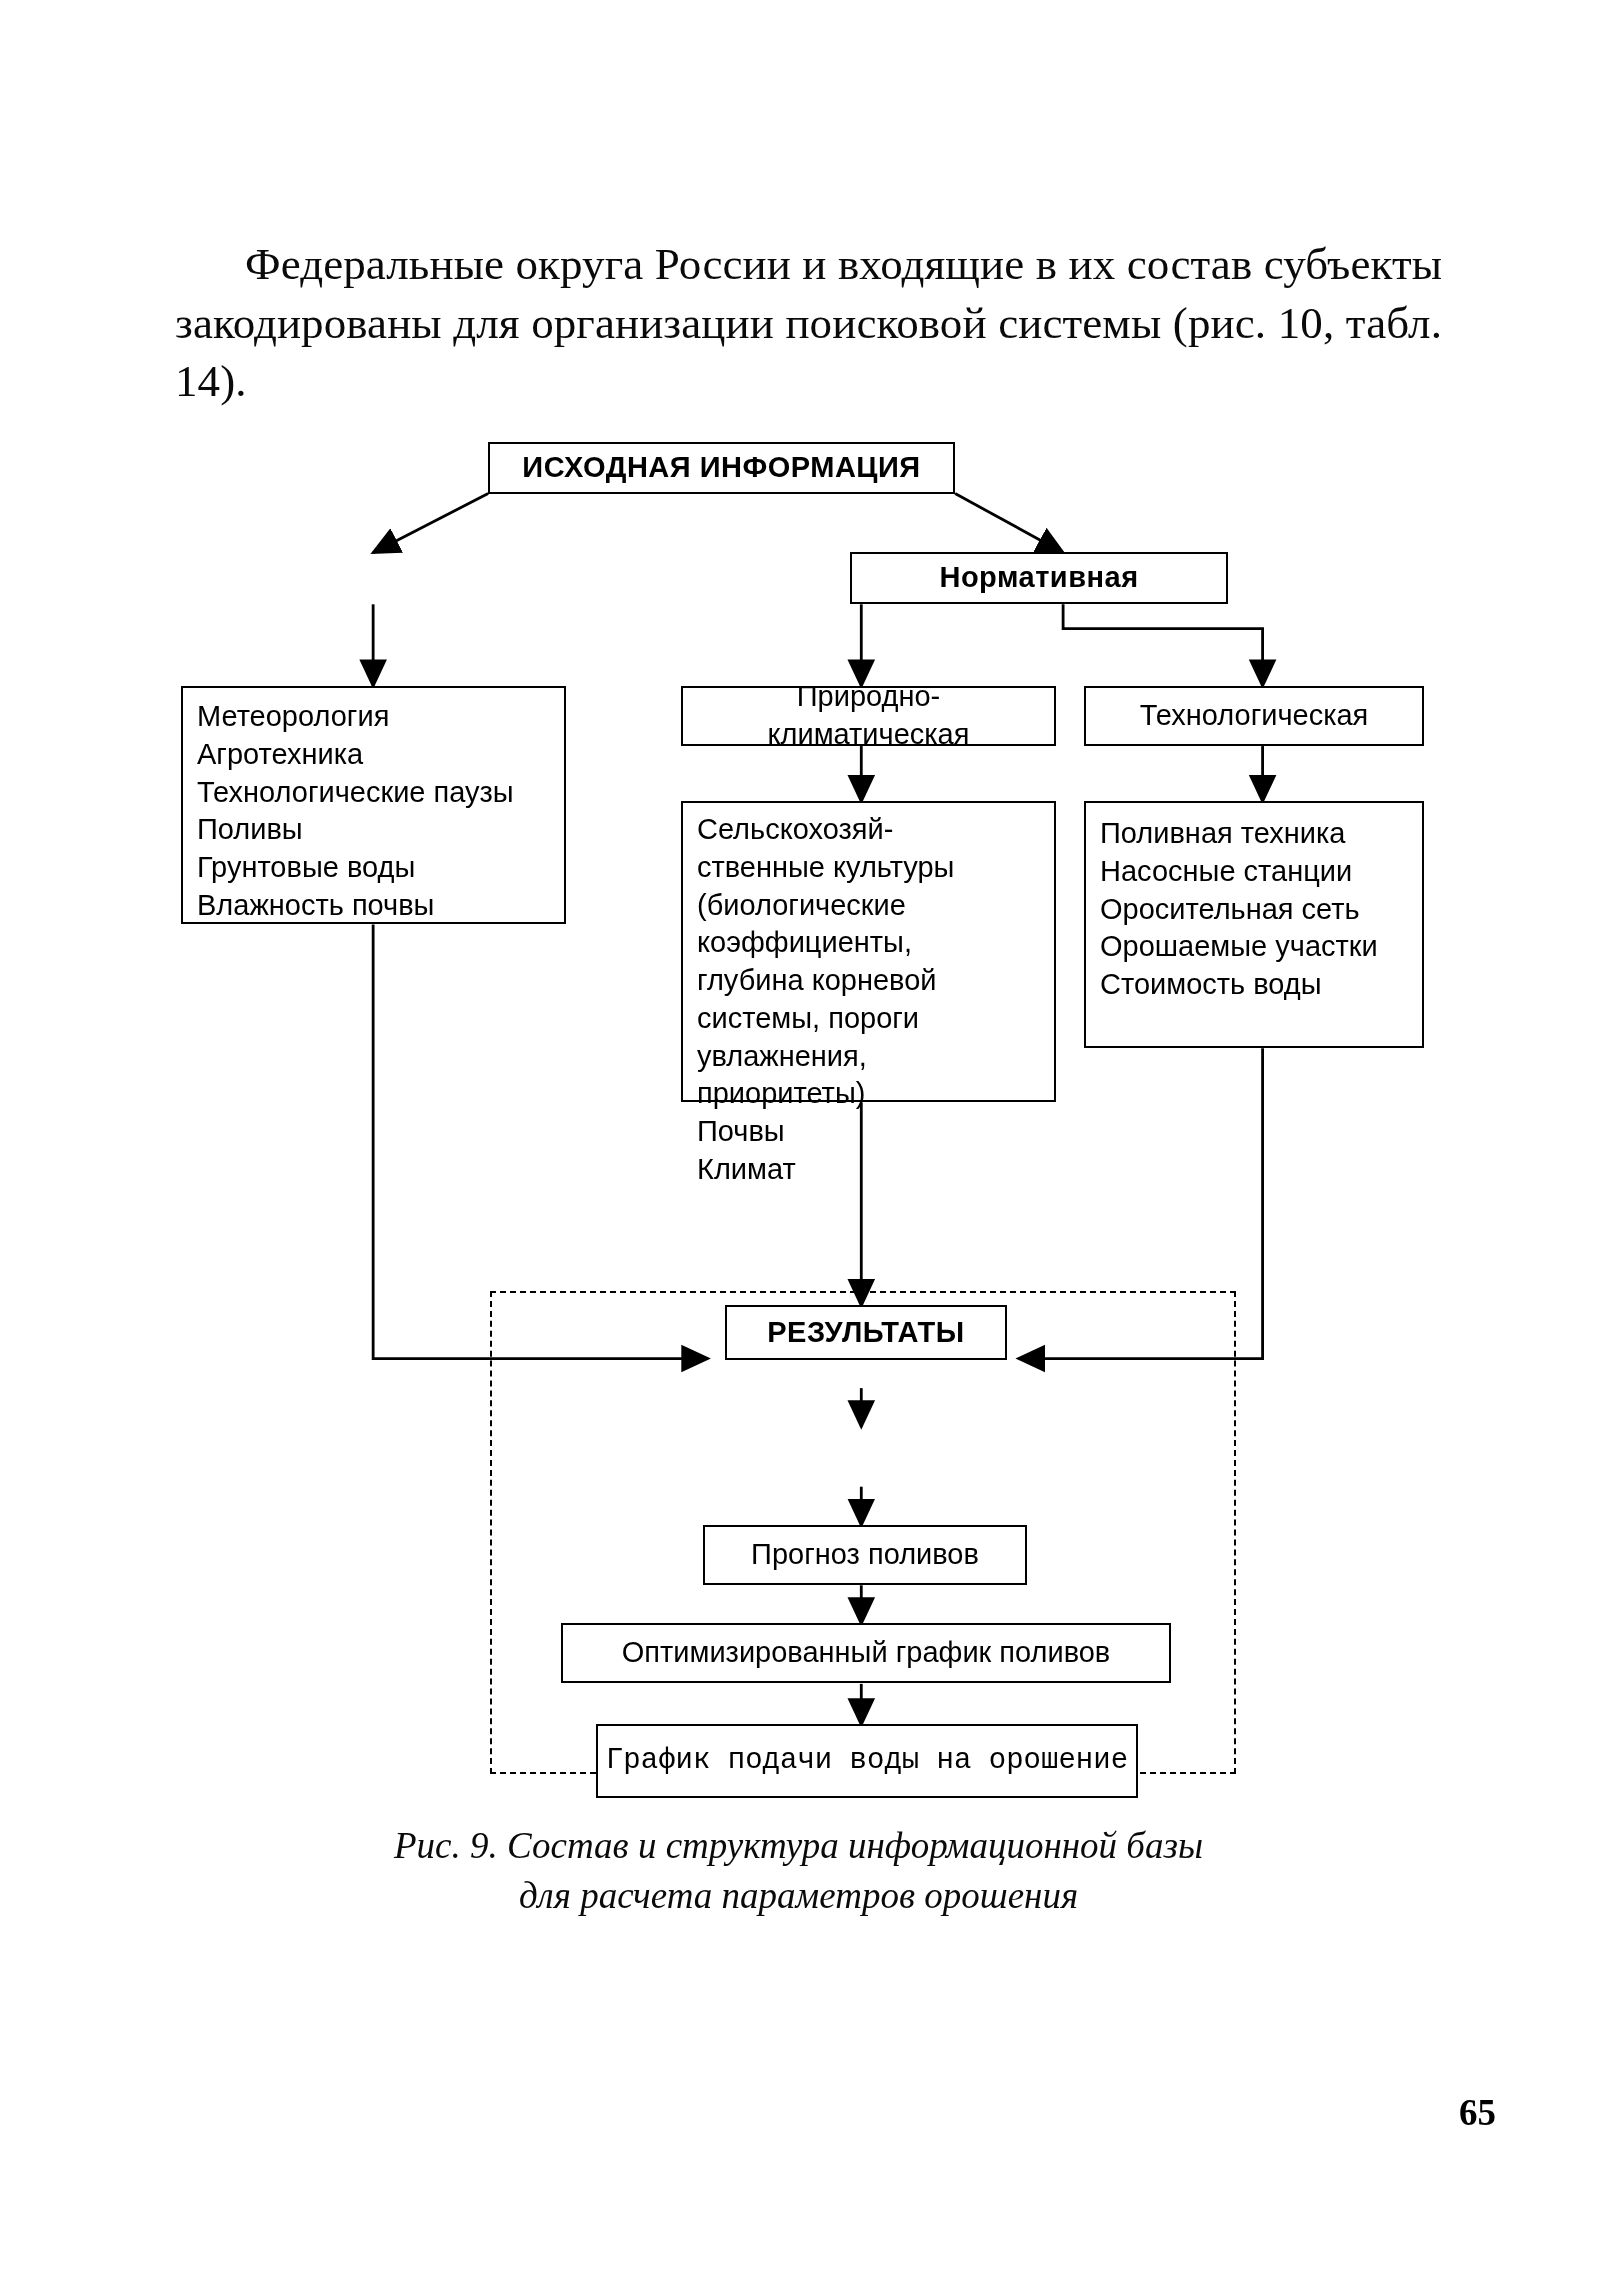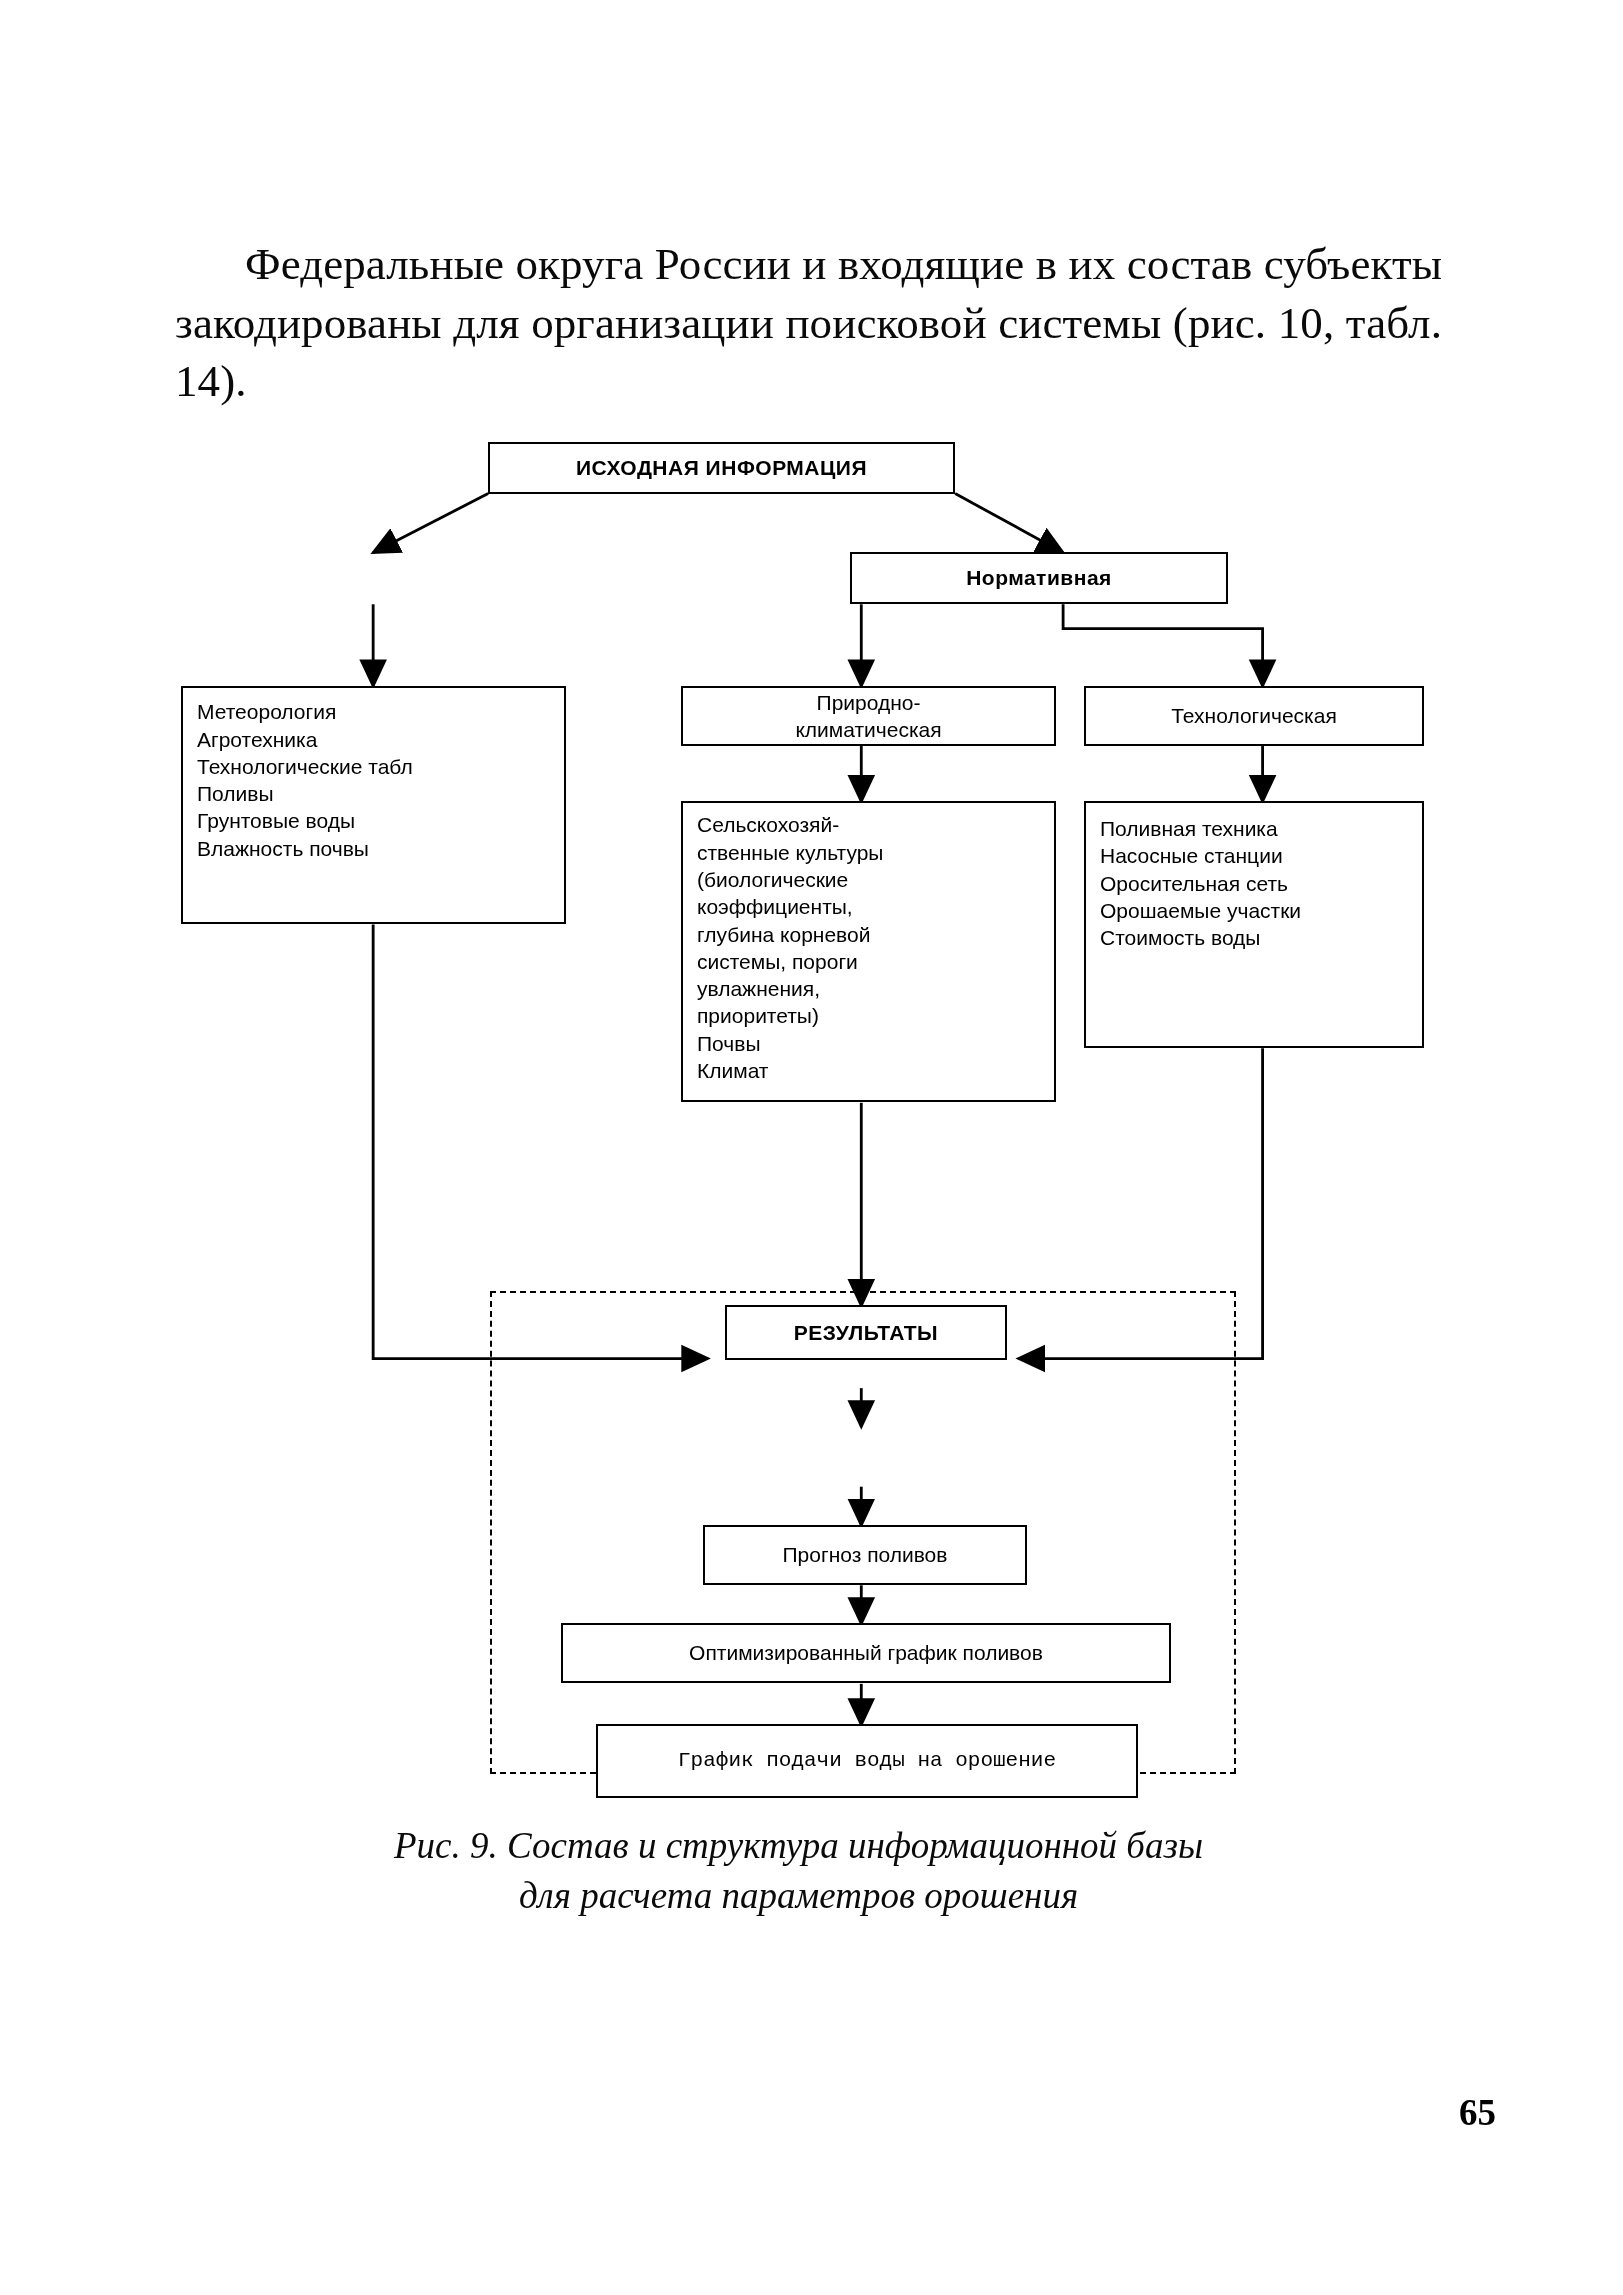--- a/index.html
+++ b/index.html
@@ -53,21 +53,21 @@
     width: 1624px;
     height: 1385px;
   }
 
   .node {
     position: absolute;
     box-sizing: border-box;
     border: 2.3px solid #000000;
     background: #ffffff;
     font-family: "Liberation Sans", sans-serif;
-    font-size: 21px;
+    font-size: 29px;
     line-height: 1.30;
     color: #000000;
     display: flex;
     align-items: center;
     justify-content: center;
     text-align: center;
     padding: 2.8px 5.6px;
   }
   .node.bold {
     font-weight: bold;
@@ -174,21 +174,21 @@
     </div>
 
 
     <div class="node bold" style="left:850px; top:130px; width:378px; height:52px;">
       <span class="stack">Нормативная</span>
     </div>
 
     <div class="node listbox" style="left:181px; top:264px; width:385px; height:238px;">
       <span class="line">Метеорология</span>
       <span class="line">Агротехника</span>
-      <span class="line">Технологические табл</span>
+      <span class="line">Технологические паузы</span>
       <span class="line">Поливы</span>
       <span class="line">Грунтовые воды</span>
       <span class="line">Влажность почвы</span>
     </div>
 
     <div class="node" style="left:681px; top:264px; width:375px; height:60px;">
       <span class="stack">
         <span>Природно-</span><br>
         <span>климатическая</span>
       </span>

